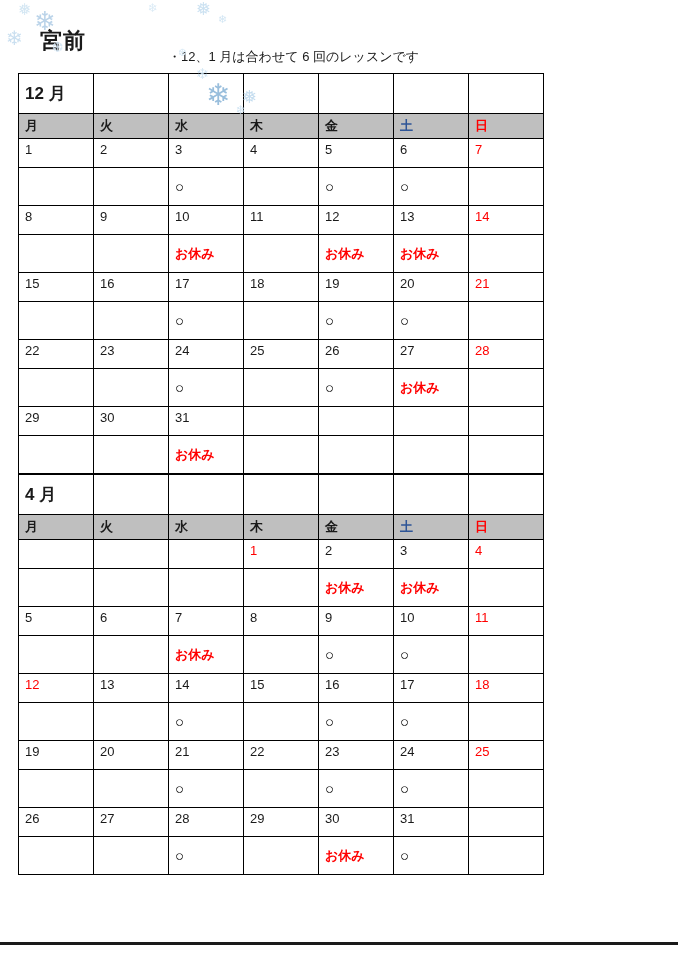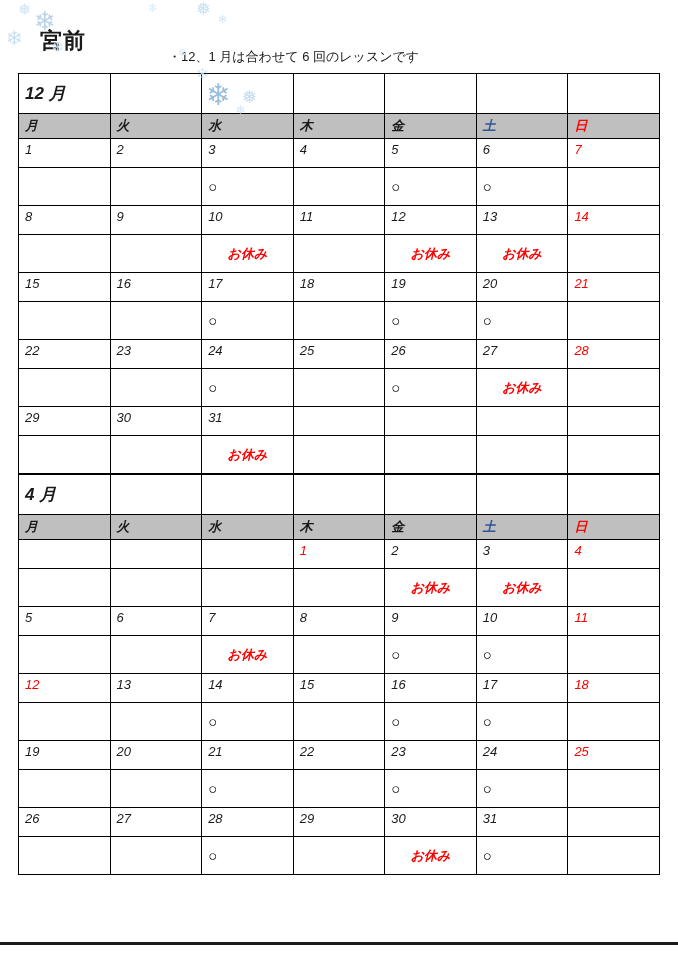--- a/index.html
+++ b/index.html
@@ -30,23 +30,22 @@
     z-index: 3;
   }
   .calendars {
     position: absolute;
     left: 18px;
     top: 73px;
     z-index: 2;
   }
   table.calendar {
     border-collapse: collapse;
-    width: 642px;
+    width: 526px;
     table-layout: fixed;
-    font-style: italic;
   }
   table.calendar td {
     border: 1px solid #000000;
     padding: 3px 6px;
     overflow: hidden;
     white-space: nowrap;
   }
   .month-row td { height: 33px; }
   .month-row td.month-label {
     font-size: 17px;
@@ -72,21 +71,20 @@
   }
   .mark-row td.lesson {
     font-size: 15px;
     font-weight: bold;
     color: #000000;
   }
   .mark-row td.rest {
     font-size: 13px;
     font-weight: bold;
     color: #ff0000;
-    text-align: center;
   }
   .snowflake {
     position: absolute;
     z-index: 4;
     pointer-events: none;
     line-height: 1;
   }
   .bottom-line {
     position: absolute;
     left: 0;

